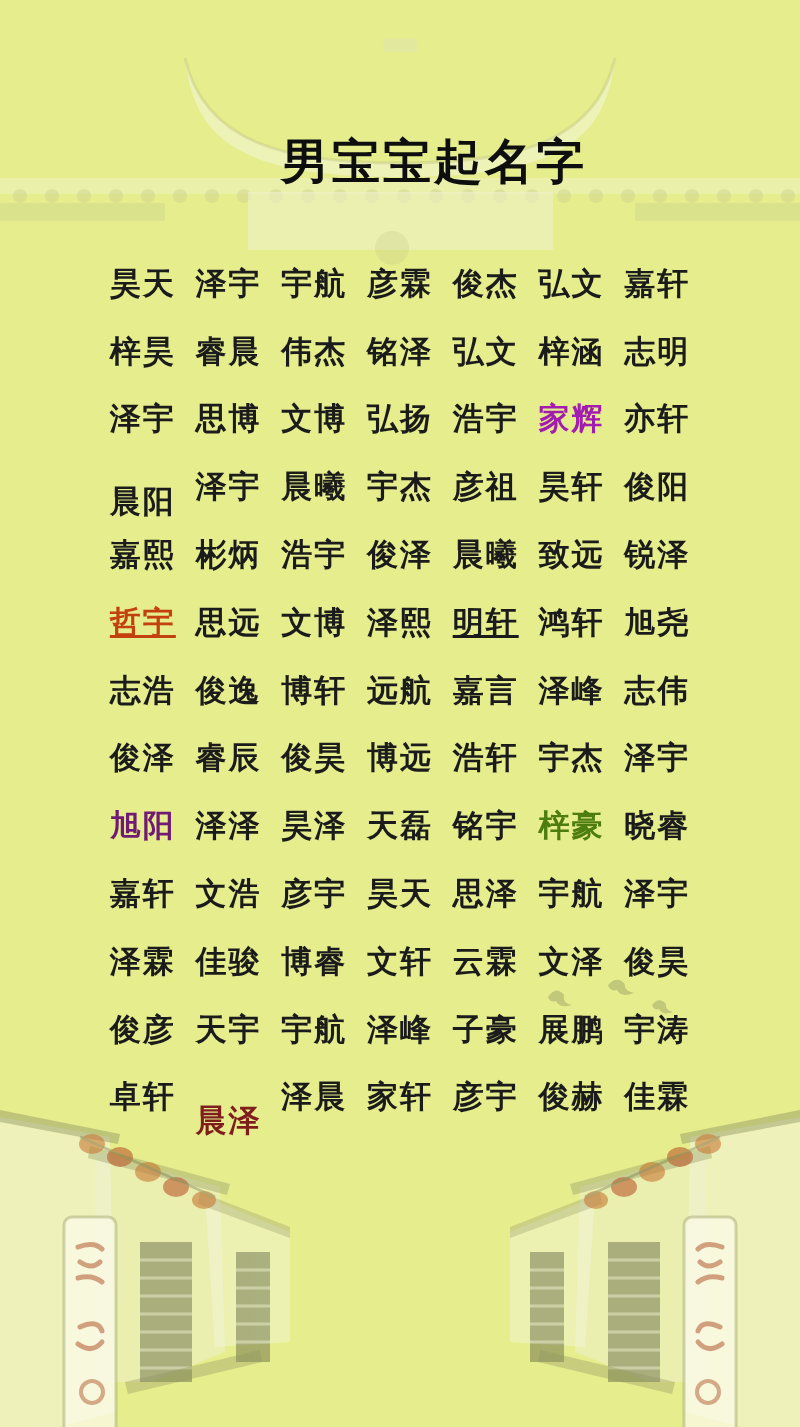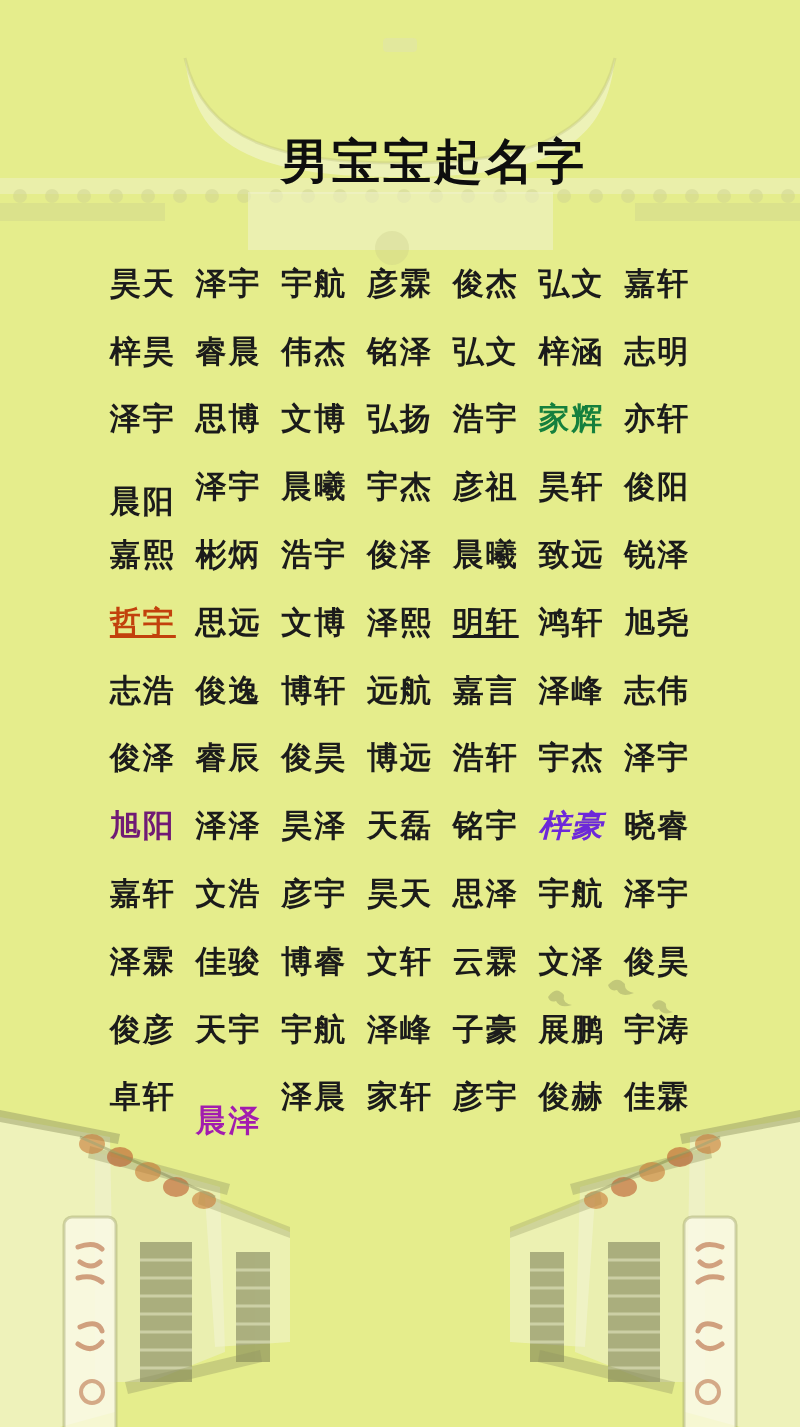--- a/index.html
+++ b/index.html
@@ -189,21 +189,21 @@
     <div class="name-cell" style="color: rgb(27, 27, 27);">伟杰</div>
     <div class="name-cell" style="color: rgb(27, 27, 27);">铭泽</div>
     <div class="name-cell" style="color: rgb(27, 27, 27);">弘文</div>
     <div class="name-cell" style="color: rgb(27, 27, 27);">梓涵</div>
     <div class="name-cell" style="color: rgb(27, 27, 27);">志明</div>
     <div class="name-cell" style="color: rgb(27, 27, 27);">泽宇</div>
     <div class="name-cell" style="color: rgb(27, 27, 27);">思博</div>
     <div class="name-cell" style="color: rgb(27, 27, 27);">文博</div>
     <div class="name-cell" style="color: rgb(27, 27, 27);">弘扬</div>
     <div class="name-cell" style="color: rgb(27, 27, 27);">浩宇</div>
-    <div class="name-cell" style="color: #15803d;">家辉</div>
+    <div class="name-cell" style="color: #a21caf;">家辉</div>
     <div class="name-cell" style="color: rgb(27, 27, 27);">亦轩</div>
     <div class="name-cell" style="color: rgb(27, 27, 27); margin-top: 30px;">晨阳</div>
     <div class="name-cell" style="color: rgb(27, 27, 27);">泽宇</div>
     <div class="name-cell" style="color: rgb(27, 27, 27);">晨曦</div>
     <div class="name-cell" style="color: rgb(27, 27, 27);">宇杰</div>
     <div class="name-cell" style="color: rgb(27, 27, 27); font-family: Liberation Serif, serif;">彦祖</div>
     <div class="name-cell" style="color: rgb(27, 27, 27);">昊轩</div>
     <div class="name-cell" style="color: rgb(27, 27, 27);">俊阳</div>
     <div class="name-cell" style="color: rgb(27, 27, 27);">嘉熙</div>
     <div class="name-cell" style="color: rgb(27, 27, 27);">彬炳</div>
@@ -231,21 +231,21 @@
     <div class="name-cell" style="color: rgb(27, 27, 27);">俊昊</div>
     <div class="name-cell" style="color: rgb(27, 27, 27);">博远</div>
     <div class="name-cell" style="color: rgb(27, 27, 27);">浩轩</div>
     <div class="name-cell" style="color: rgb(27, 27, 27);">宇杰</div>
     <div class="name-cell" style="color: rgb(27, 27, 27);">泽宇</div>
     <div class="name-cell" style="color: #701a75;">旭阳</div>
     <div class="name-cell" style="color: rgb(27, 27, 27);">泽泽</div>
     <div class="name-cell" style="color: rgb(27, 27, 27);">昊泽</div>
     <div class="name-cell" style="color: rgb(27, 27, 27);">天磊</div>
     <div class="name-cell" style="color: rgb(27, 27, 27);">铭宇</div>
-    <div class="name-cell" style="color: #6d28d9; font-style: italic;">梓豪</div>
+    <div class="name-cell" style="color: #4d7c0f;">梓豪</div>
     <div class="name-cell" style="color: rgb(27, 27, 27);">晓睿</div>
     <div class="name-cell" style="color: rgb(27, 27, 27);">嘉轩</div>
     <div class="name-cell" style="color: rgb(27, 27, 27);">文浩</div>
     <div class="name-cell" style="color: rgb(27, 27, 27);">彦宇</div>
     <div class="name-cell" style="color: rgb(27, 27, 27);">昊天</div>
     <div class="name-cell" style="color: rgb(27, 27, 27);">思泽</div>
     <div class="name-cell" style="color: rgb(27, 27, 27);">宇航</div>
     <div class="name-cell" style="color: rgb(27, 27, 27);">泽宇</div>
     <div class="name-cell" style="color: rgb(27, 27, 27);">泽霖</div>
     <div class="name-cell" style="color: rgb(27, 27, 27);">佳骏</div>
@@ -255,19 +255,19 @@
     <div class="name-cell" style="color: rgb(27, 27, 27);">文泽</div>
     <div class="name-cell" style="color: rgb(27, 27, 27);">俊昊</div>
     <div class="name-cell" style="color: rgb(27, 27, 27);">俊彦</div>
     <div class="name-cell" style="color: rgb(27, 27, 27);">天宇</div>
     <div class="name-cell" style="color: rgb(27, 27, 27);">宇航</div>
     <div class="name-cell" style="color: rgb(27, 27, 27);">泽峰</div>
     <div class="name-cell" style="color: rgb(27, 27, 27);">子豪</div>
     <div class="name-cell" style="color: rgb(27, 27, 27);">展鹏</div>
     <div class="name-cell" style="color: rgb(27, 27, 27);">宇涛</div>
     <div class="name-cell" style="color: rgb(27, 27, 27);">卓轩</div>
-    <div class="name-cell" style="color: #a21caf; margin-top: 47px;">晨泽</div>
+    <div class="name-cell" style="color: #7f1d1d; margin-top: 47px;">晨泽</div>
     <div class="name-cell" style="color: rgb(27, 27, 27);">泽晨</div>
     <div class="name-cell" style="color: rgb(27, 27, 27);">家轩</div>
     <div class="name-cell" style="color: rgb(27, 27, 27);">彦宇</div>
     <div class="name-cell" style="color: rgb(27, 27, 27);">俊赫</div>
     <div class="name-cell" style="color: rgb(27, 27, 27);">佳霖</div>
   </div>
 
 </body></html>

